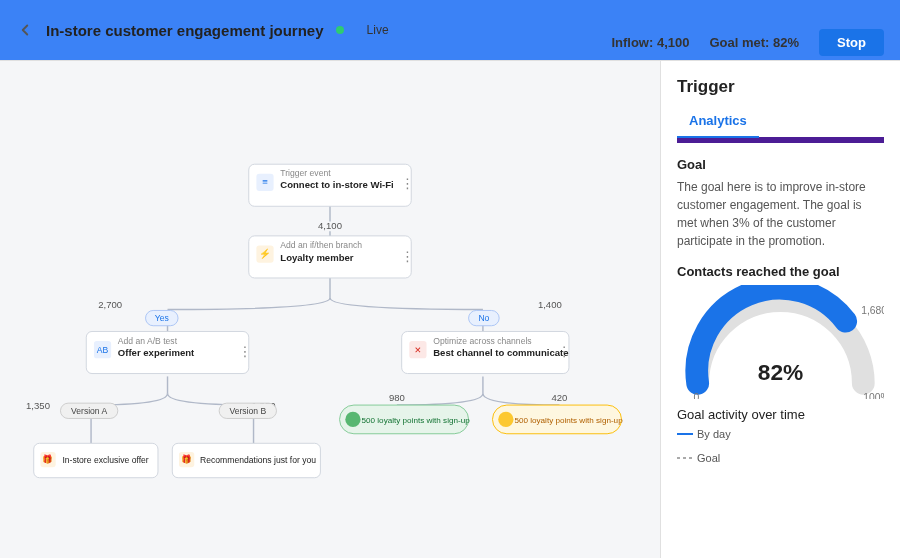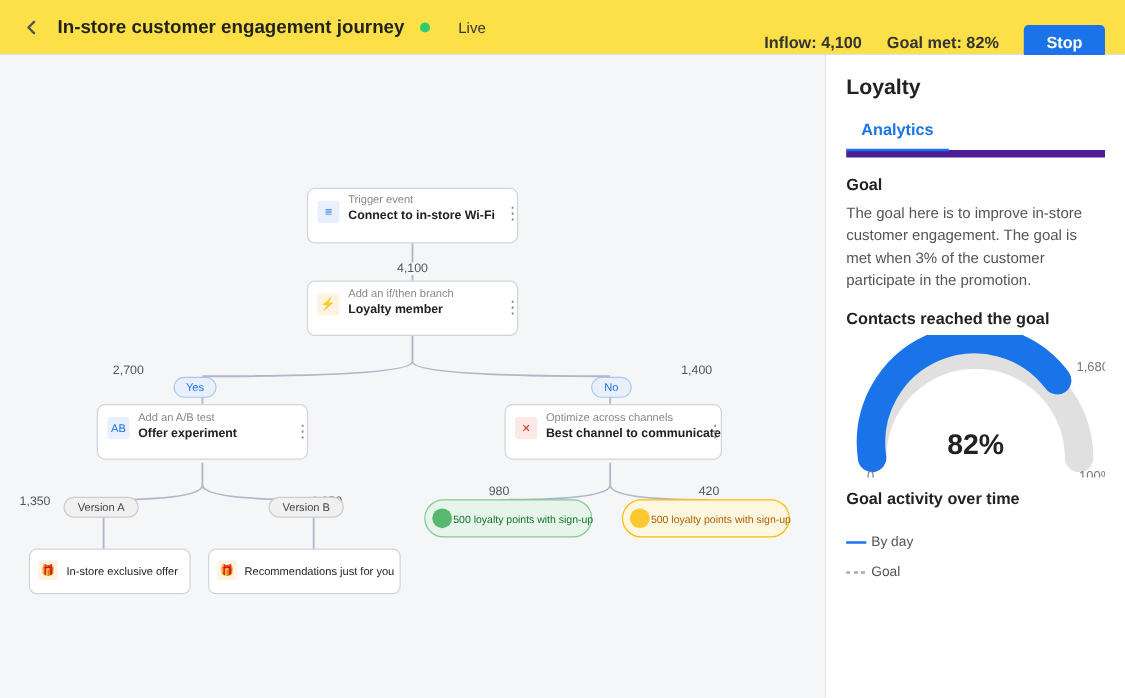--- a/index.html
+++ b/index.html
@@ -1,22 +1,22 @@
 <!DOCTYPE html>
 <html><head>
   <meta charset="utf-8">
   <style>
     * { box-sizing: border-box; margin: 0; padding: 0; }
     body { font-family: -apple-system, BlinkMacSystemFont, 'Segoe UI', Arial, sans-serif; background: #f5f5f5; width: 900px; height: 558px; overflow: hidden; display: flex; flex-direction: column; }
 
     
     .header {
-      background: #fde047;
+      background: #3b82f6;
       border-bottom: 1px solid #e0e0e0;
-      height: 44px;
+      height: 61px;
       display: flex;
       align-items: center;
       padding: 0 16px;
       gap: 12px;
       flex-shrink: 0;
     }
     .header-back {
       cursor: pointer;
       color: #555;
       font-size: 18px;
@@ -130,23 +130,23 @@
     
     .gauge-container {
       position: relative;
       width: 100%;
       margin-bottom: 4px;
     }
 
     
     .chart-section-title {
       font-size: 13px;
-      font-weight: 700;
+      font-weight: 400;
       color: #222;
-      margin-bottom: 22px;
+      margin-bottom: 6px;
     }
     .chart-legend {
       display: flex;
       gap: 12px;
       margin-bottom: 6px;
       flex-direction: column;
     }
     .legend-item {
       display: flex;
       align-items: center;
@@ -327,21 +327,21 @@
       <text x="363" y="379" font-size="8.5" fill="#137333">500 loyalty points with sign-up</text>
 
       <rect x="500" y="360" width="135" height="30" rx="15" class="orange-pill"></rect>
       <circle cx="514" cy="375" r="8" fill="#fbbc04" opacity="0.8"></circle>
       <text x="523" y="379" font-size="8.5" fill="#b06000">500 loyalty points with sign-up</text>
 
     </svg>
   </div>
 
   <div class="right-panel">
-    <div class="panel-title">Loyalty</div>
+    <div class="panel-title">Trigger</div>
 
     <div class="panel-tabs">
       <div class="panel-tab active">Analytics</div>
     </div>
 
     <div class="section-title">Goal</div>
     <div class="section-text">The goal here is to improve in-store customer engagement. The goal is met when 3% of the customer participate in the promotion.</div>
 
     <div class="section-title">Contacts reached the goal</div>
 

